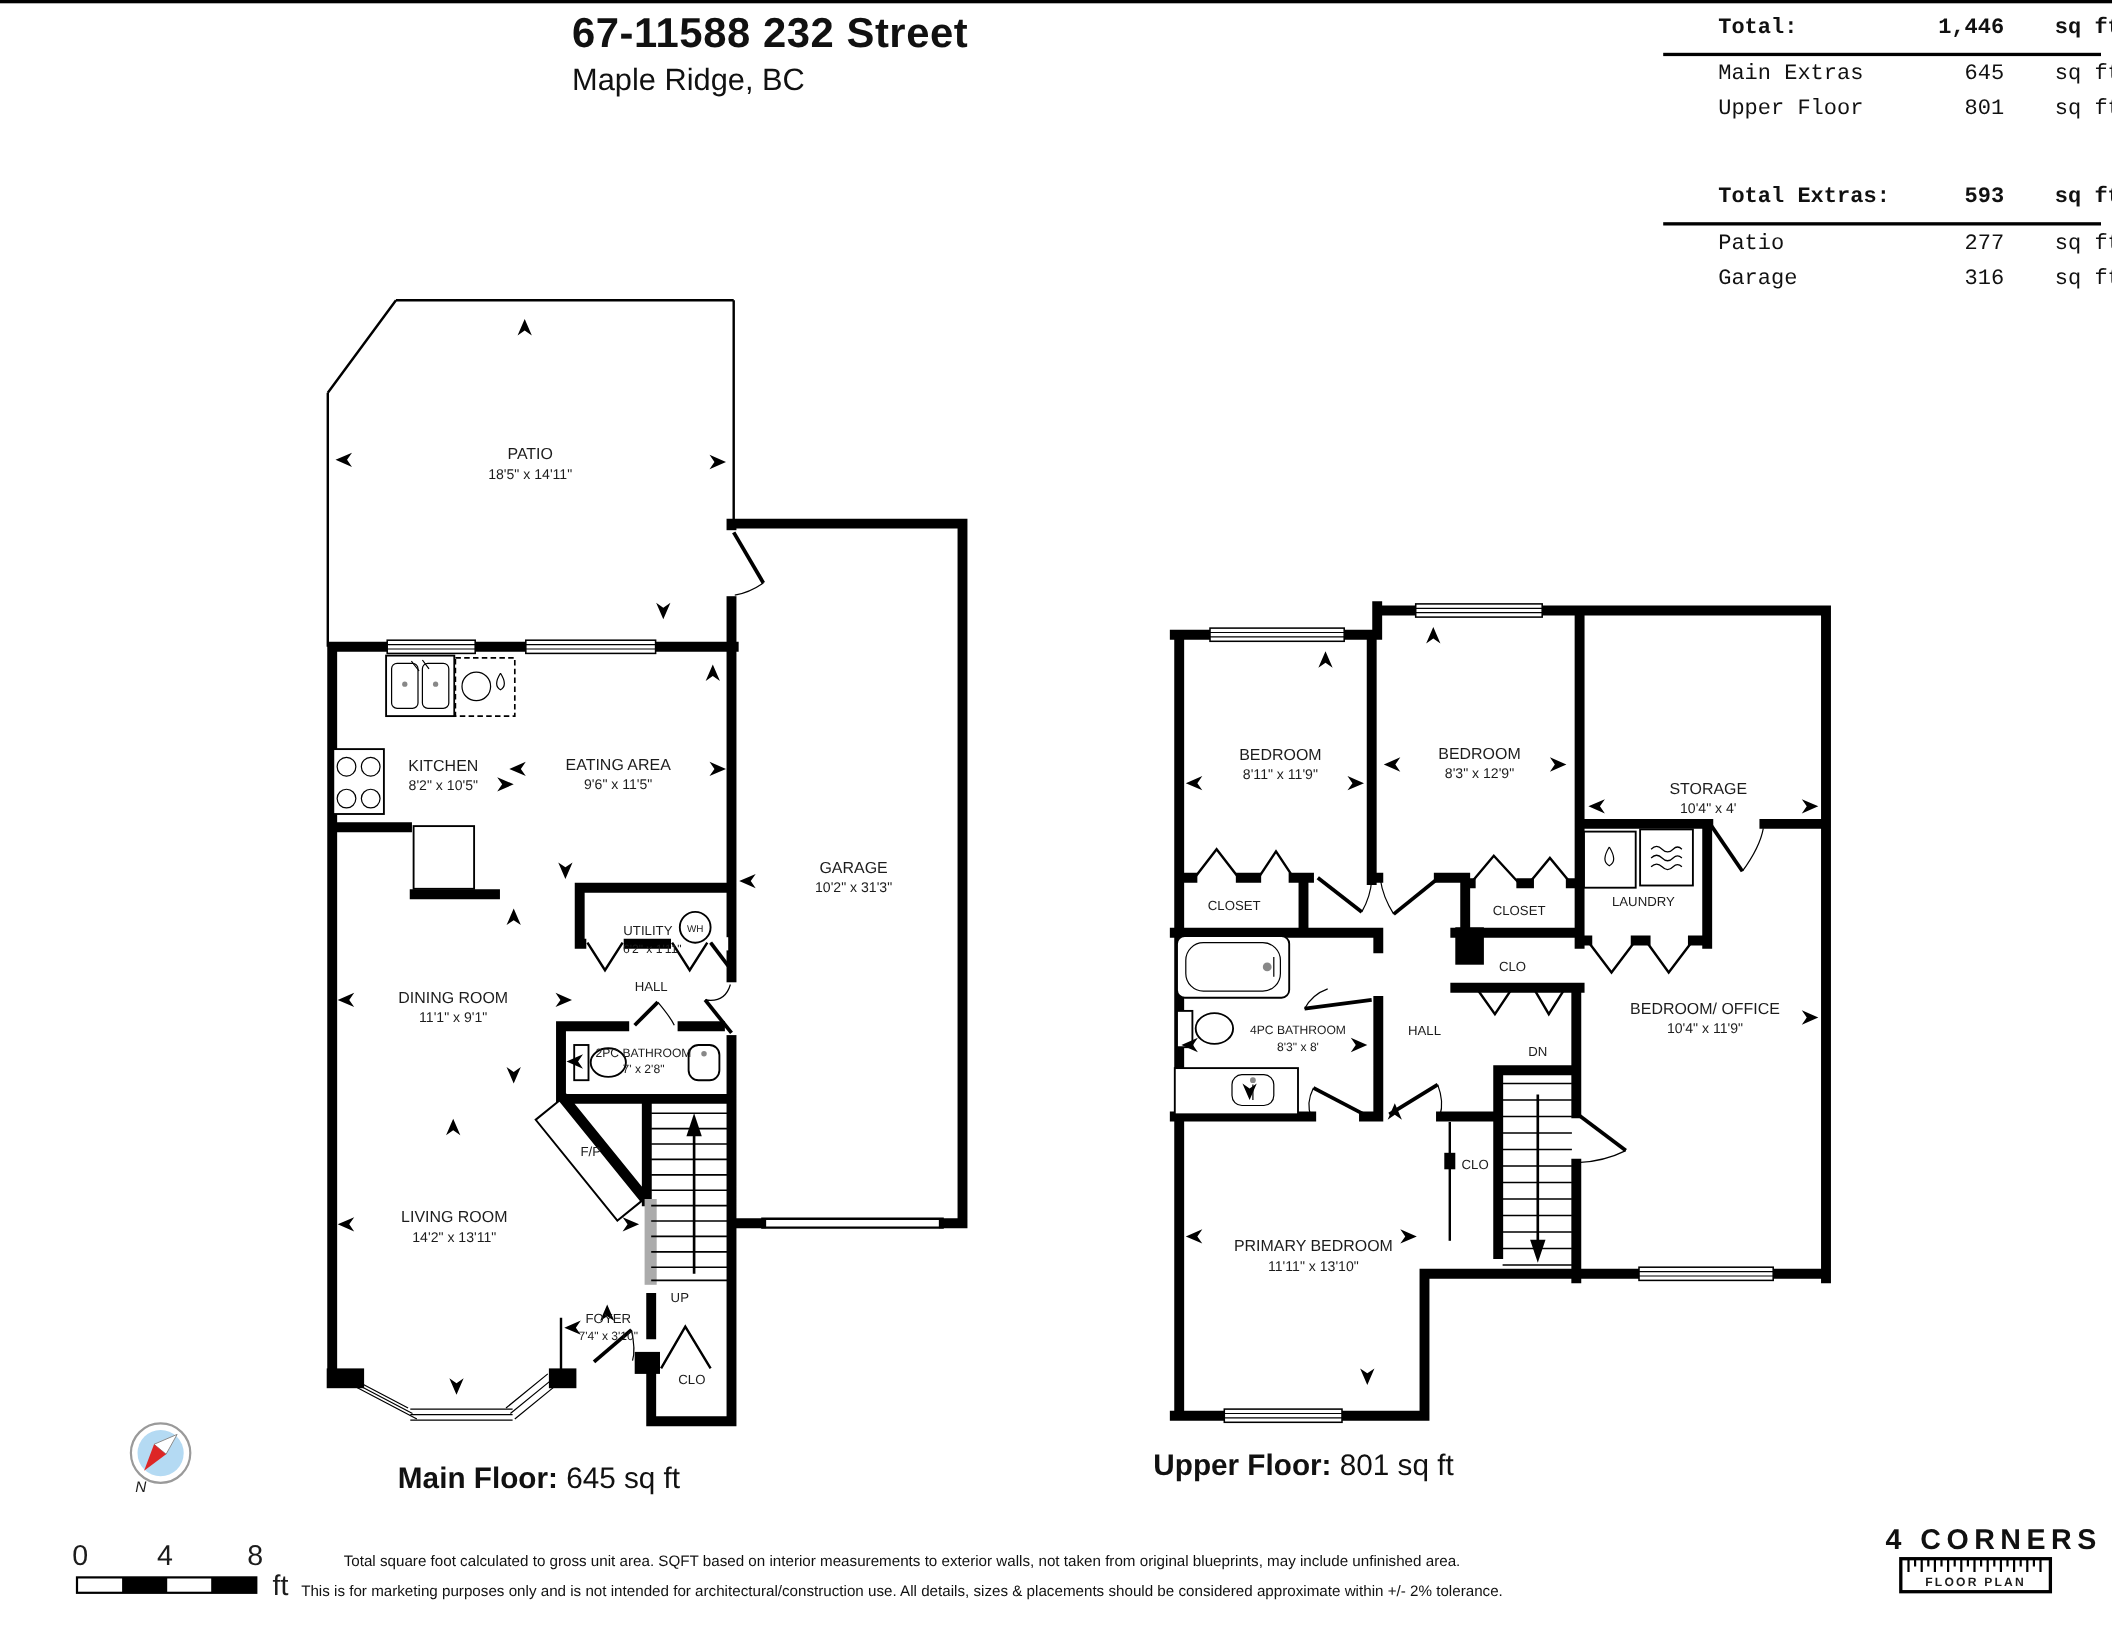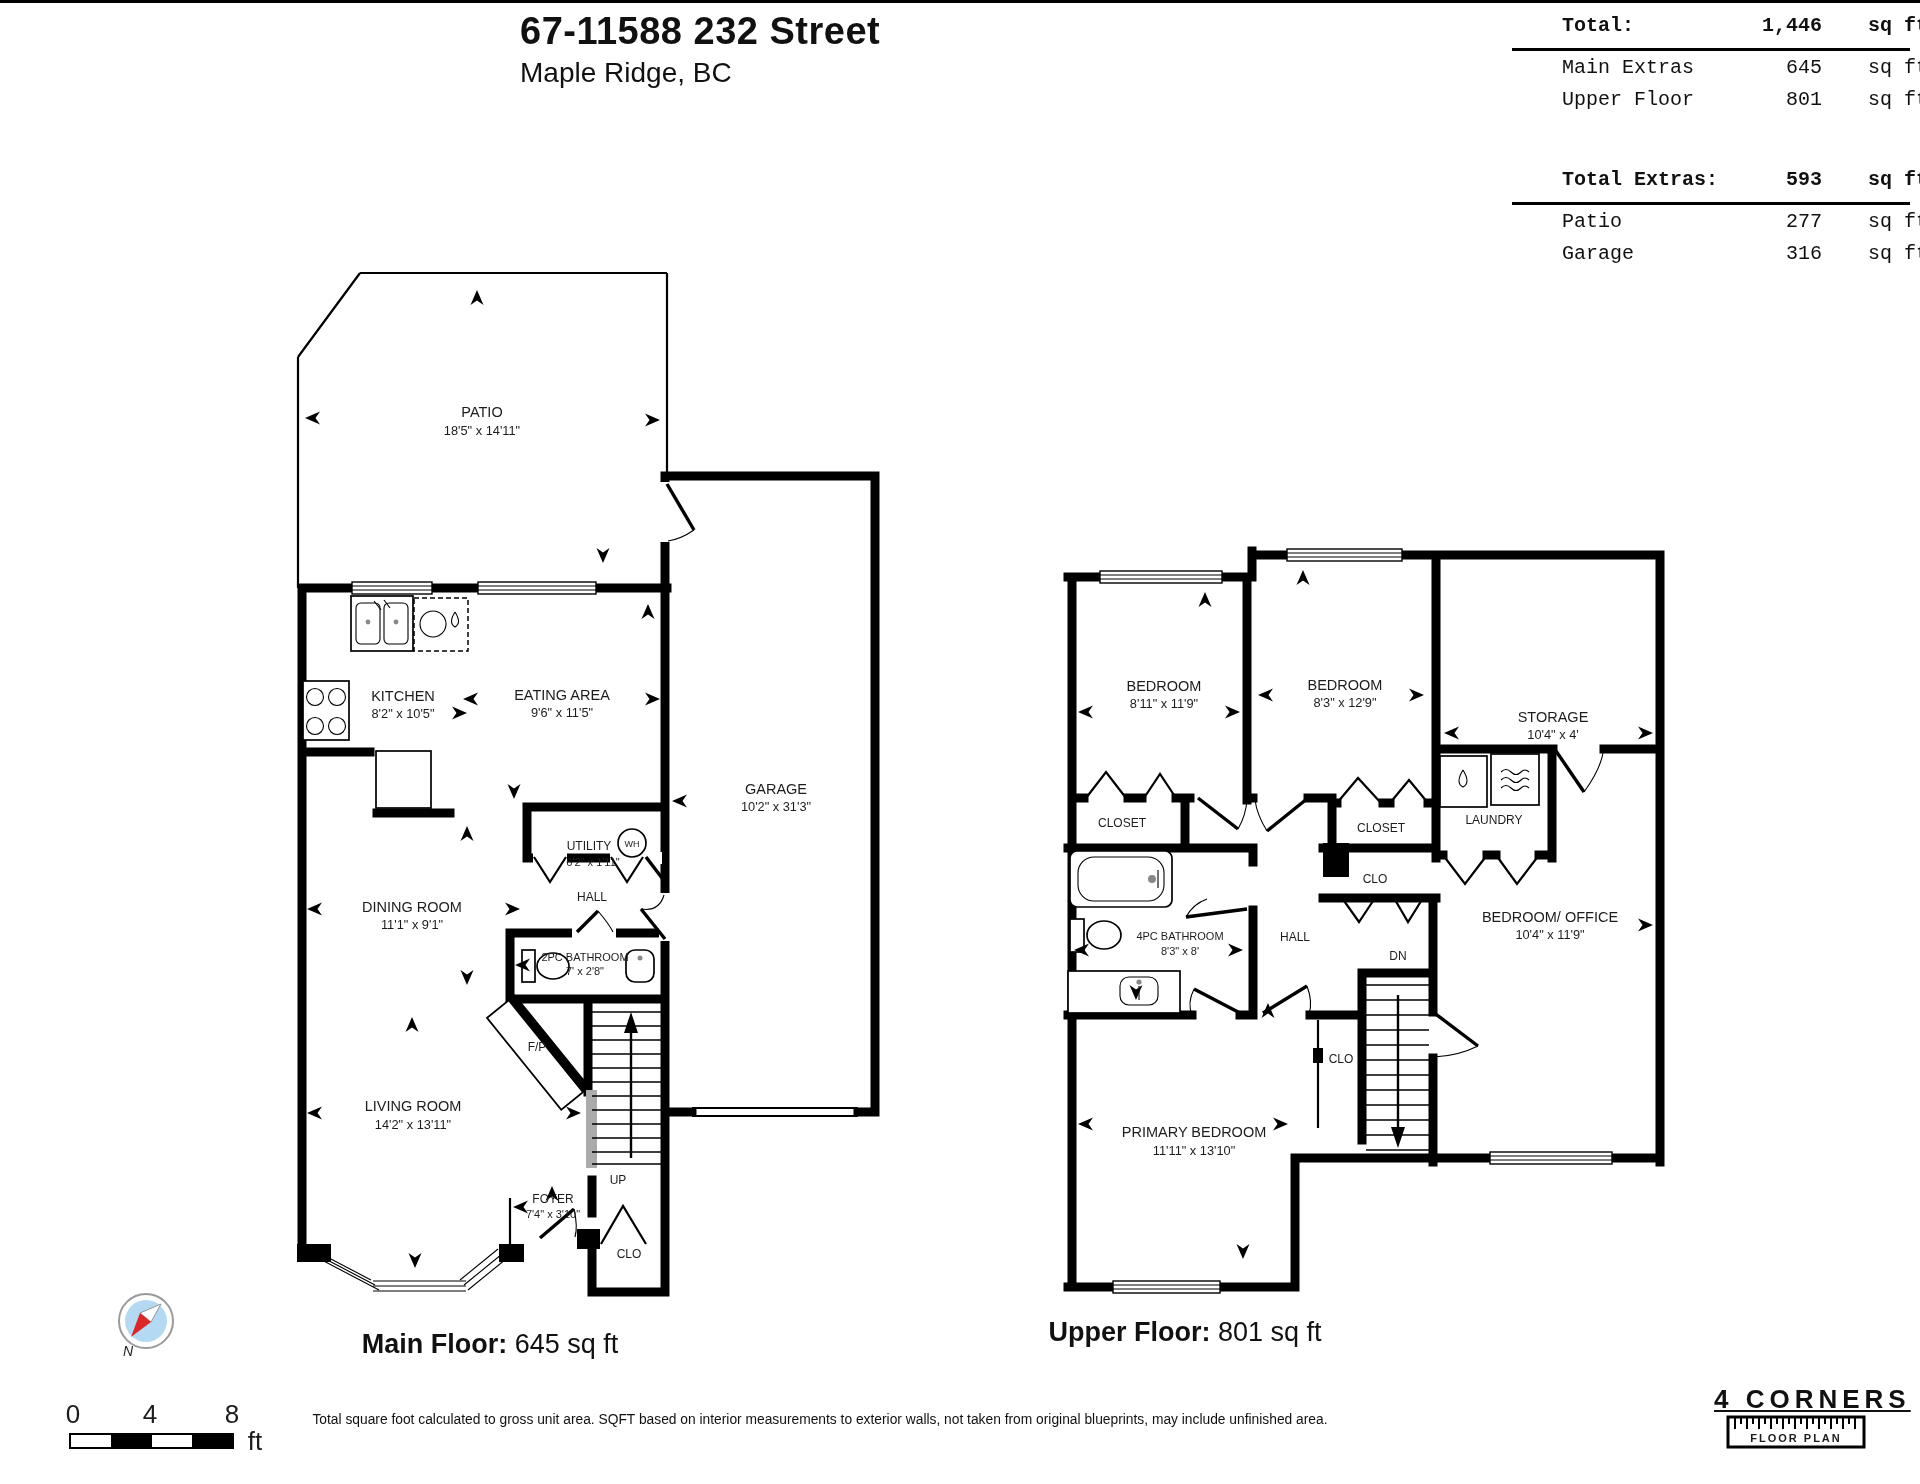--- a/index.html
+++ b/index.html
@@ -37,21 +37,21 @@
   .smd{font-size:11px;}
   .rail{fill:#ababab;}
   
   .floor-caption{position:absolute;width:340px;text-align:center;font-size:27px;}
   .floor-caption .b{font-weight:bold;}
   
   #disc{position:absolute;left:240px;top:1406px;width:1160px;text-align:center;
         font-size:13.8px;line-height:27px;}
   
   #logo{position:absolute;left:1714px;top:1384px;width:164px;text-align:center;}
-  #logo .big{font-size:26px;font-weight:800;letter-spacing:5px;white-space:nowrap;text-decoration:underline;}
+  #logo .big{font-size:26px;font-weight:800;letter-spacing:5px;white-space:nowrap;}
   
   #scalebar{position:absolute;left:55px;top:1398px;}
   #compass{position:absolute;left:115px;top:1290px;}
 </style>
 </head>
 <body>
 
 <div id="page">
   <div id="topline"></div>
 
@@ -435,20 +435,21 @@
     <text x="95" y="25" style="font-size:26px">4</text>
     <text x="177" y="25" style="font-size:26px">8</text>
     <rect x="15" y="36" width="163" height="14" fill="#fff" stroke="#000" stroke-width="2"></rect>
     <rect x="56" y="36" width="41" height="14" fill="#000"></rect>
     <rect x="137" y="36" width="41" height="14" fill="#000"></rect>
     <text x="200" y="52" style="font-size:26px">ft</text>
   </svg>
 
   <div id="disc">
     <div>Total square foot calculated to gross unit area. SQFT based on interior measurements to exterior walls, not taken from original blueprints, may include unfinished area.</div>
+    <div>This is for marketing purposes only and is not intended for architectural/construction use.  All details, sizes &amp; placements should be considered approximate within +/- 2%  tolerance.</div>
   </div>
 
   <div id="logo">
     <div class="big">4 CORNERS</div>
     <svg width="140" height="34" viewBox="0 0 140 34">
       <rect x="2" y="2" width="136" height="30" fill="#fff" stroke="#000" stroke-width="3"></rect>
       <path stroke="#000" stroke-width="2" fill="none" d="M9,3V14 M15,3V9 M21,3V14 M27,3V9 M33,3V14 M39,3V9 M45,3V14
         M51,3V9 M57,3V14 M63,3V9 M69,3V14 M75,3V9 M81,3V14 M87,3V9 M93,3V14 M99,3V9 M105,3V14 M111,3V9
         M117,3V14 M123,3V9 M129,3V14"></path>
       <text x="70" y="27" style="font-size:11px;font-weight:bold;letter-spacing:2px">FLOOR PLAN</text>

